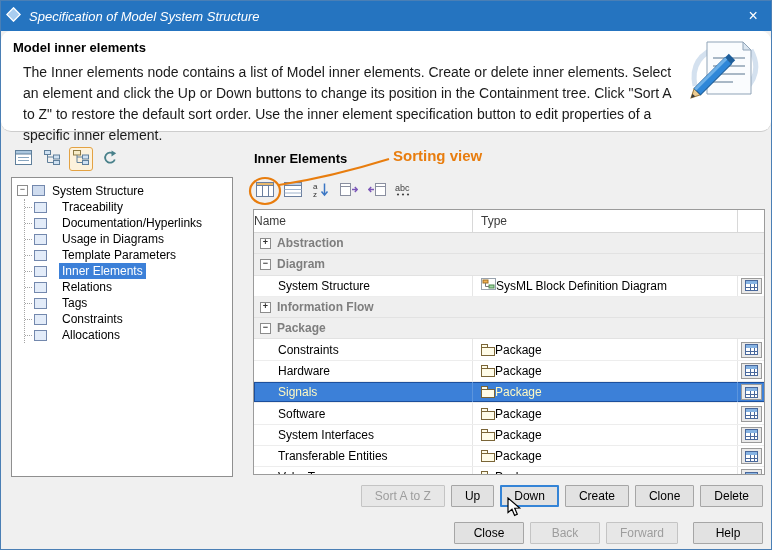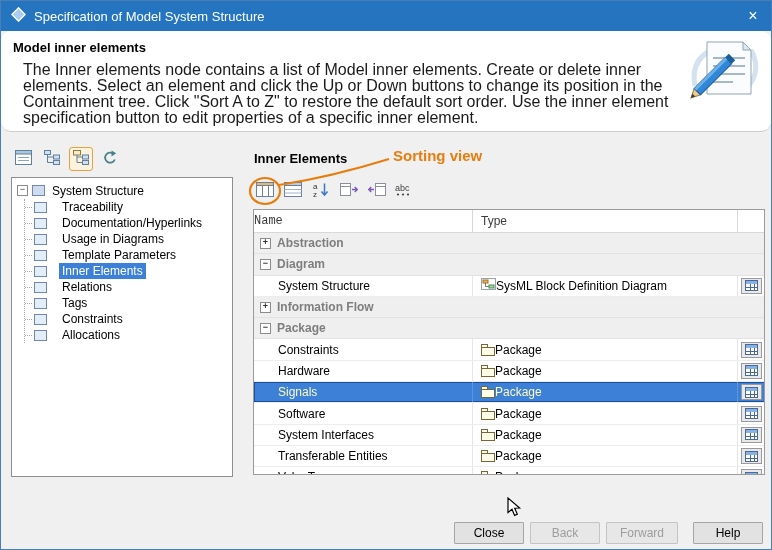--- a/index.html
+++ b/index.html
@@ -1,27 +1,27 @@
 <!DOCTYPE html>
 <html style="--titlebar: #2574c0; --selection: #3c80d8; --annotation: #e87d0e; --toolbar_active_border: #e3a243;"><head>
 <meta charset="utf-8">
 <style>
   html,body{margin:0;padding:0;}
   body{font-family:"Liberation Sans",sans-serif;background:#9a9a9a;}
   .dialog{position:relative;width:772px;height:550px;background:#f0f0f0;border:1px solid #4a7fb5;box-sizing:border-box;overflow:hidden;font-size:12px;}
 
   
-  .titlebar{position:absolute;top:0;left:0;width:100%;height:30px;background:var(--titlebar,#2574c0);display:flex;align-items:center;box-sizing:border-box;padding-left:10px;color:#fff;}
+  .titlebar{position:absolute;top:0;left:0;width:100%;height:30px;background:var(--titlebar,#2574c0);display:flex;align-items:center;box-sizing:border-box;padding-left:5px;color:#fff;font-style:italic;}
   .titlebar-title{flex:1;margin-left:8px;font-size:13px;}
   .close-btn{width:36px;height:30px;display:flex;align-items:center;justify-content:center;font-size:16px;cursor:default;}
 
   
   .header{position:absolute;top:30px;left:0;width:100%;height:101px;background:#fff;border-bottom:1px solid #cdcdcd;box-sizing:border-box;border-radius:10px;}
   .header-title{position:absolute;top:9px;left:12px;font-size:13px;font-weight:bold;color:#000;}
-  .header-desc{position:absolute;top:31px;left:22px;width:650px;font-size:16px;line-height:16px;color:#1a1a1a;}
+  .header-desc{position:absolute;top:31px;left:22px;width:650px;font-size:14px;line-height:21px;color:#1a1a1a;}
   .header-art{position:absolute;top:3px;right:8px;}
 
   
   .left-toolbar{position:absolute;top:146px;left:10px;display:flex;gap:5px;}
   .tb-btn{width:24px;height:24px;display:flex;align-items:center;justify-content:center;border:1px solid transparent;border-radius:3px;background:transparent;padding:0;}
   .tb-btn.active{border-color:var(--toolbar_active_border,#e3a243);background:#fdf2dc;}
 
   
   .tree-panel{position:absolute;top:176px;left:10px;width:222px;height:300px;background:#fff;border:1px solid #8f8f8f;box-sizing:border-box;padding:4px 2px;overflow:hidden;}
   .tree-root{display:flex;align-items:center;gap:4px;height:17px;padding-left:3px;}
@@ -36,21 +36,21 @@
 
   
   .panel-title{position:absolute;top:150px;left:253px;font-size:13px;font-weight:bold;color:#000;}
   .right-toolbar{position:absolute;top:179px;left:252px;display:flex;gap:5px;}
   .rt-btn{width:23px;height:22px;display:flex;align-items:center;justify-content:center;border:1px solid transparent;background:transparent;padding:0;}
 
   
   .table{position:absolute;top:208px;left:252px;width:512px;height:266px;background:#fff;border:1px solid #9b9b9b;box-sizing:border-box;display:flex;flex-direction:column;overflow:hidden;}
   .t-header{display:flex;height:22px;flex-shrink:0;border-bottom:1px solid #d8d8d8;align-items:stretch;color:#3c3c3c;}
   .hcell{display:flex;align-items:center;box-sizing:border-box;}
-  .hcell.name{width:218px;padding-left:0;font-family:Liberation Mono, monospace;}
+  .hcell.name{width:218px;padding-left:0;}
   .hcell.type{width:265px;padding-left:8px;border-left:1px solid #d8d8d8;}
   .hcell.edit{width:27px;border-left:1px solid #d8d8d8;}
   .t-row{display:flex;height:20.3px;flex-shrink:0;align-items:stretch;}
   .t-row.group{background:#efefef;border-bottom:1px solid #e2e2e2;align-items:center;color:#7e7e7e;font-weight:bold;}
   .t-row.group .expander{margin-left:6px;}
   .g-label{margin-left:6px;}
   .t-row.item{border-bottom:1px solid #ededed;color:#000;}
   .cell{display:flex;align-items:center;box-sizing:border-box;}
   .cell.name{width:218px;padding-left:24px;}
   .cell.type{width:265px;padding-left:8px;border-left:1px solid #e6e6e6;gap:0;}
@@ -395,20 +395,28 @@
           <span>Package</span>
         </div>
       <div class="cell edit">
           <button class="spec-btn">
             <span class="spec-glyph"></span>
           </button>
         </div>
     </div>
   </div>
 
+  <div class="actions">
+    <button class="btn disabled">Sort A to Z</button>
+    <button class="btn">Up</button>
+    <button class="btn focused">Down</button>
+    <button class="btn">Create</button>
+    <button class="btn">Clone</button>
+    <button class="btn">Delete</button>
+  </div>
 
   <div class="footer">
     <button class="btn">Close</button>
     <button class="btn disabled">Back</button>
     <button class="btn disabled">Forward</button>
     <button class="btn help">Help</button>
   </div>
 
   <svg class="overlay" viewBox="0 0 772 550">
     <ellipse cx="264" cy="190" rx="15" ry="13" fill="none" stroke="#e87d0e" stroke-width="2.2"></ellipse>

